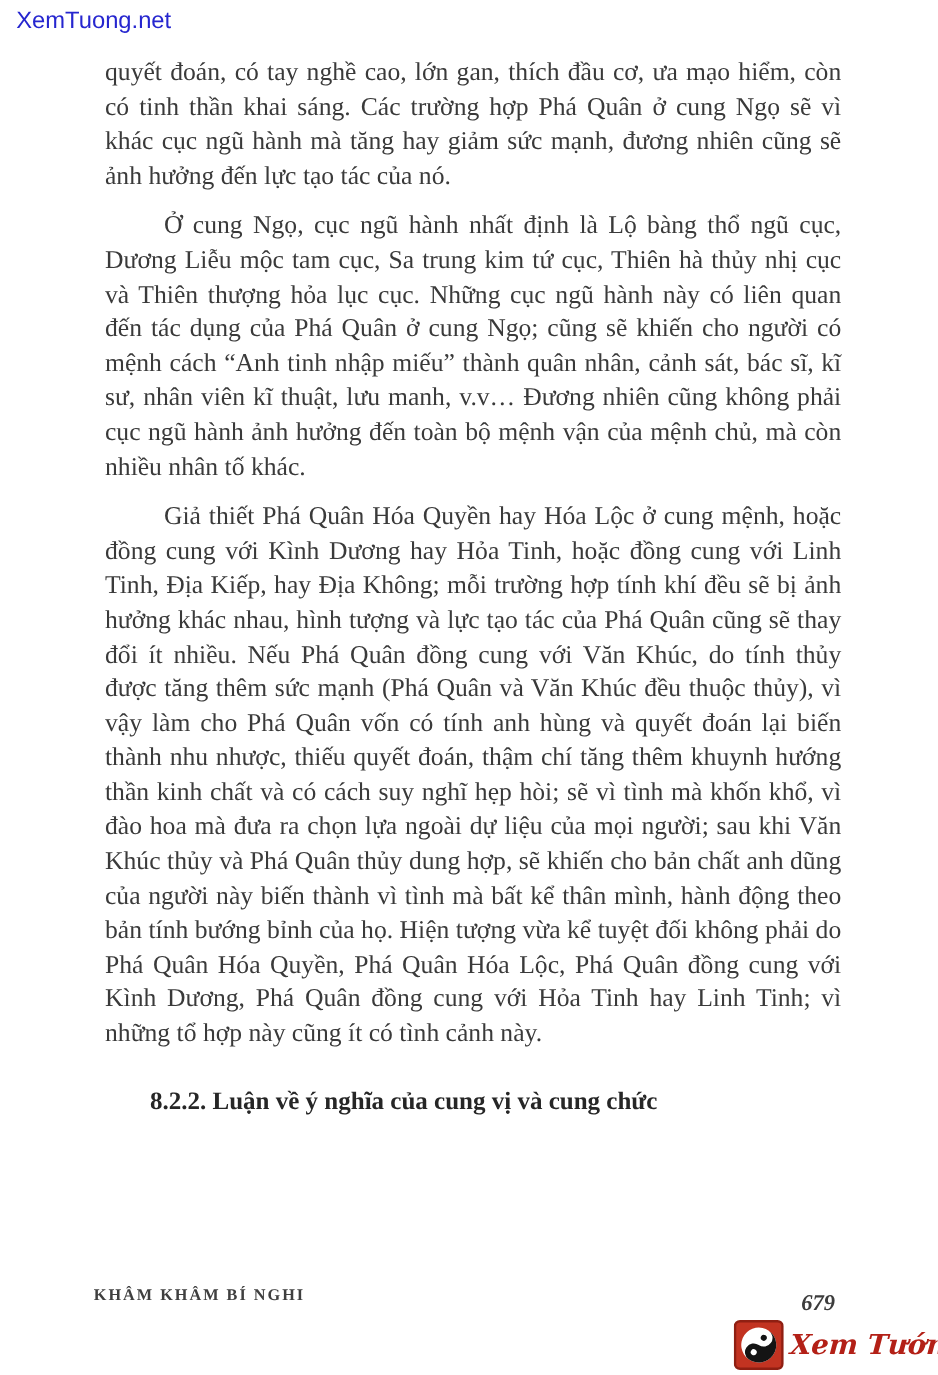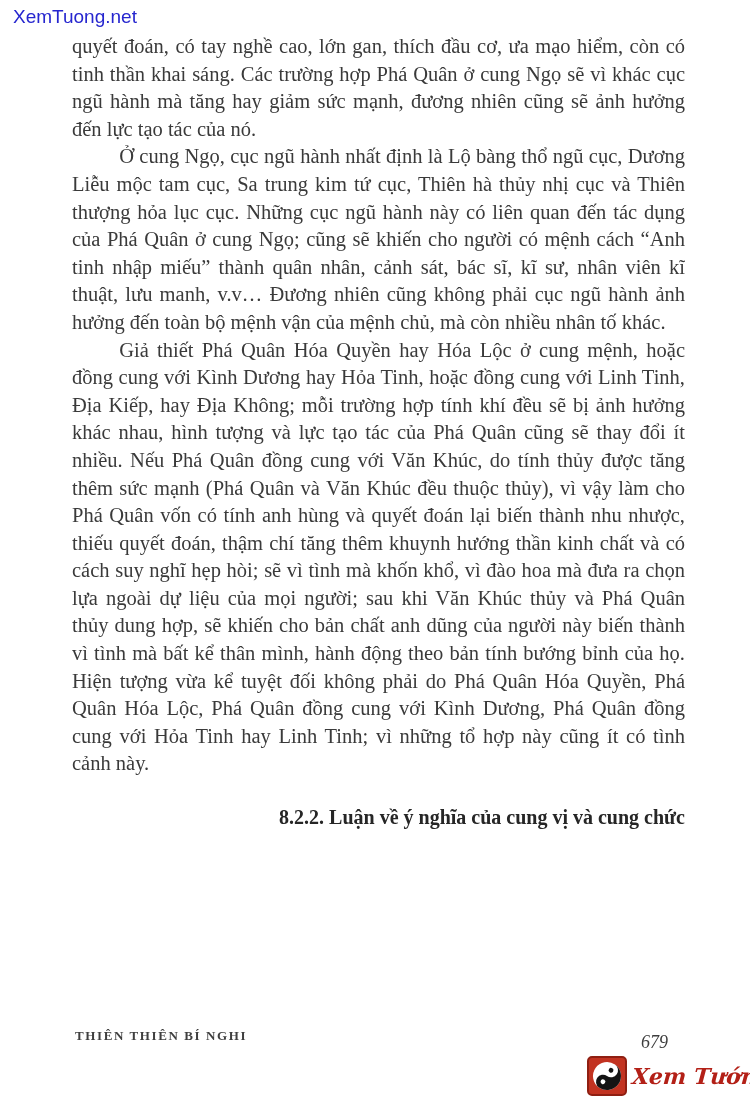--- a/index.html
+++ b/index.html
@@ -30,50 +30,50 @@
     top: 33px;
     width: 613px;
     height: 985px;
     overflow: hidden;
     color: #3a3a3a;
     font-size: 20.5px;
     line-height: 27.6px;
     text-align: justify;
   }
   .content p {
-    margin: 0;
+    margin: 12px;
     text-indent: 2.3em;
   }
   .content p.continuation {
     text-indent: 0;
   }
   .section-heading {
     font-size: 20px;
     font-weight: bold;
     color: #262626;
     margin: 26px 0 27px 48px;
-    text-align: right;
+    text-align: left;
     text-indent: 0;
   }
   .running-title {
     position: absolute;
     left: 75px;
     top: 1028px;
     font-size: 13px;
     font-weight: bold;
     letter-spacing: 1.6px;
     color: #3f3f3f;
   }
   .page-number {
     position: absolute;
     left: 641px;
     top: 1032px;
     font-size: 18px;
     font-style: italic;
-    font-weight: normal;
+    font-weight: bold;
     color: #3d3d3d;
   }
   .site-logo {
     position: absolute;
     left: 587px;
     top: 1056px;
     display: flex;
     align-items: center;
     gap: 5px;
     cursor: pointer;
@@ -99,21 +99,21 @@
 
 <a class="watermark-top">XemTuong.net</a>
 
 <div class="content">
   <p class="continuation">quyết đoán, có tay nghề cao, lớn gan, thích đầu cơ, ưa mạo hiểm, còn có tinh thần khai sáng. Các trường hợp Phá Quân ở cung Ngọ sẽ vì khác cục ngũ hành mà tăng hay giảm sức mạnh, đương nhiên cũng sẽ ảnh hưởng đến lực tạo tác của nó.</p>
   <p>Ở cung Ngọ, cục ngũ hành nhất định là Lộ bàng thổ ngũ cục, Dương Liễu mộc tam cục, Sa trung kim tứ cục, Thiên hà thủy nhị cục và Thiên thượng hỏa lục cục. Những cục ngũ hành này có liên quan đến tác dụng của Phá Quân ở cung Ngọ; cũng sẽ khiến cho người có mệnh cách “Anh tinh nhập miếu” thành quân nhân, cảnh sát, bác sĩ, kĩ sư, nhân viên kĩ thuật, lưu manh, v.v… Đương nhiên cũng không phải cục ngũ hành ảnh hưởng đến toàn bộ mệnh vận của mệnh chủ, mà còn nhiều nhân tố khác.</p>
   <p>Giả thiết Phá Quân Hóa Quyền hay Hóa Lộc ở cung mệnh, hoặc đồng cung với Kình Dương hay Hỏa Tinh, hoặc đồng cung với Linh Tinh, Địa Kiếp, hay Địa Không; mỗi trường hợp tính khí đều sẽ bị ảnh hưởng khác nhau, hình tượng và lực tạo tác của Phá Quân cũng sẽ thay đổi ít nhiều. Nếu Phá Quân đồng cung với Văn Khúc, do tính thủy được tăng thêm sức mạnh (Phá Quân và Văn Khúc đều thuộc thủy), vì vậy làm cho Phá Quân vốn có tính anh hùng và quyết đoán lại biến thành nhu nhược, thiếu quyết đoán, thậm chí tăng thêm khuynh hướng thần kinh chất và có cách suy nghĩ hẹp hòi; sẽ vì tình mà khốn khổ, vì đào hoa mà đưa ra chọn lựa ngoài dự liệu của mọi người; sau khi Văn Khúc thủy và Phá Quân thủy dung hợp, sẽ khiến cho bản chất anh dũng của người này biến thành vì tình mà bất kể thân mình, hành động theo bản tính bướng bỉnh của họ. Hiện tượng vừa kể tuyệt đối không phải do Phá Quân Hóa Quyền, Phá Quân Hóa Lộc, Phá Quân đồng cung với Kình Dương, Phá Quân đồng cung với Hỏa Tinh hay Linh Tinh; vì những tổ hợp này cũng ít có tình cảnh này.</p>
   <h2 class="section-heading">8.2.2. Luận về ý nghĩa của cung vị và cung chức</h2>
 </div>
 
-<div class="running-title">THIÊN THIÊN BÍ NGHI</div>
+<div class="running-title">KHÂM KHÂM BÍ NGHI</div>
 
 <div class="page-number">679</div>
 
 <div class="site-logo">
   <span class="logo-icon">
     <svg width="40" height="40" viewBox="0 0 40 40" xmlns="http://www.w3.org/2000/svg">
       <rect x="1" y="1" width="38" height="38" rx="4" fill="#c23321" stroke="#8f1f12" stroke-width="2"></rect>
       <g transform="rotate(35 20 20)">
         <circle cx="20" cy="20" r="14" fill="#ffffff"></circle>
         <path d="M20 6 A14 14 0 0 1 20 34 A7 7 0 0 1 20 20 A7 7 0 0 0 20 6 Z" fill="#141414"></path>

